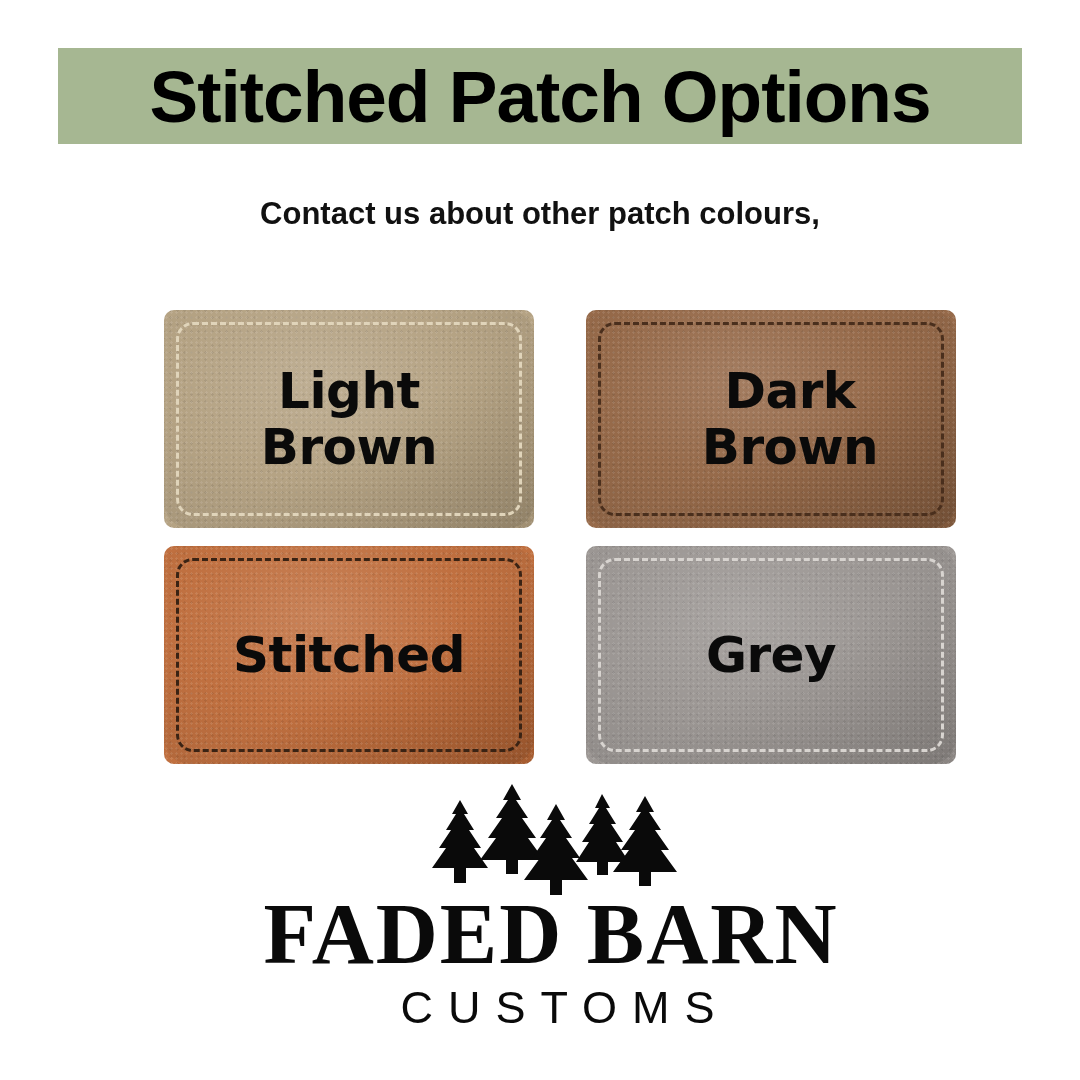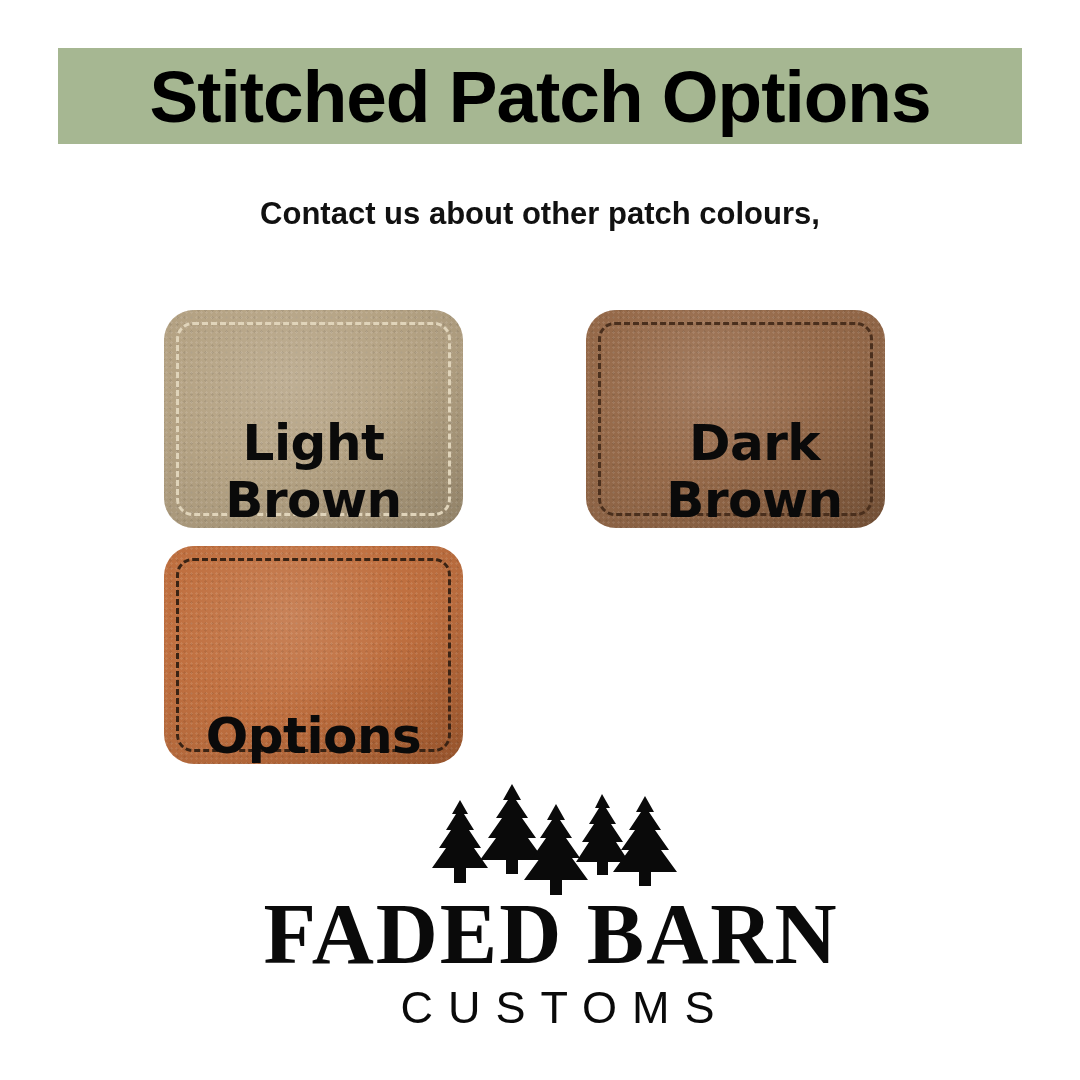--- a/index.html
+++ b/index.html
@@ -55,26 +55,26 @@
   
   #patch-grid {
     position: absolute;
     left: 0;
     top: 308px;
     width: 1080px;
     height: 460px;
   }
   .patch {
     position: absolute;
-    width: 299px;
+    width: 370px;
     height: 218px;
-    border-radius: 30px;
+    border-radius: 10px;
     box-sizing: border-box;
     display: flex;
-    align-items: flex-end;
+    align-items: center;
     justify-content: center;
     overflow: hidden;
   }
   .patch.col-left  { left: 164px; }
   .patch.col-right { left: 586px; }
   .patch.row-top    { top: 2px; }
   .patch.row-bottom { top: 238px; }
 
   
   .patch::before {
@@ -187,24 +187,30 @@
     <div class="stitch" id="stitch-1" style="border-color: rgb(74, 47, 29);"></div>
     <div class="patch-label" style="color: rgb(10, 10, 10);">
       <span class="lbl-line">Dark</span>
       <span class="lbl-line">Brown</span>
     </div>
   </div>
 
   <div class="patch col-left row-bottom" id="patch-2" style="background: linear-gradient(150deg, rgb(192, 112, 64) 0%, rgb(192, 112, 64) 55%, rgb(165, 92, 48) 100%);">
     <div class="stitch" id="stitch-2" style="border-color: rgb(58, 35, 20);"></div>
     <div class="patch-label" style="color: rgb(10, 10, 10);">
-      <span class="lbl-line">Options</span>
-    </div>
-  </div>
-
+      <span class="lbl-line">Stitched</span>
+    </div>
+  </div>
+
+  <div class="patch col-right row-bottom" id="patch-3" style="background: linear-gradient(150deg, rgb(156, 151, 148) 0%, rgb(156, 151, 148) 55%, rgb(138, 133, 130) 100%);">
+    <div class="stitch" id="stitch-3" style="border-color: rgb(216, 212, 208);"></div>
+    <div class="patch-label" style="color: rgb(10, 10, 10);">
+      <span class="lbl-line">Grey</span>
+    </div>
+  </div>
 
 </div>
 
 <div id="logo">
 
   <svg id="trees-icon" viewBox="0 0 270 120">
     <g fill="#0a0a0a">
 
       <path d="M44 22 L52 36 L48 36 L58 52 L53 52 L65 70 L58 70 L72 90 L50 90 L50 105 L38 105 L38 90 L16 90 L30 70 L23 70 L35 52 L30 52 L40 36 L36 36 Z"></path>
 

